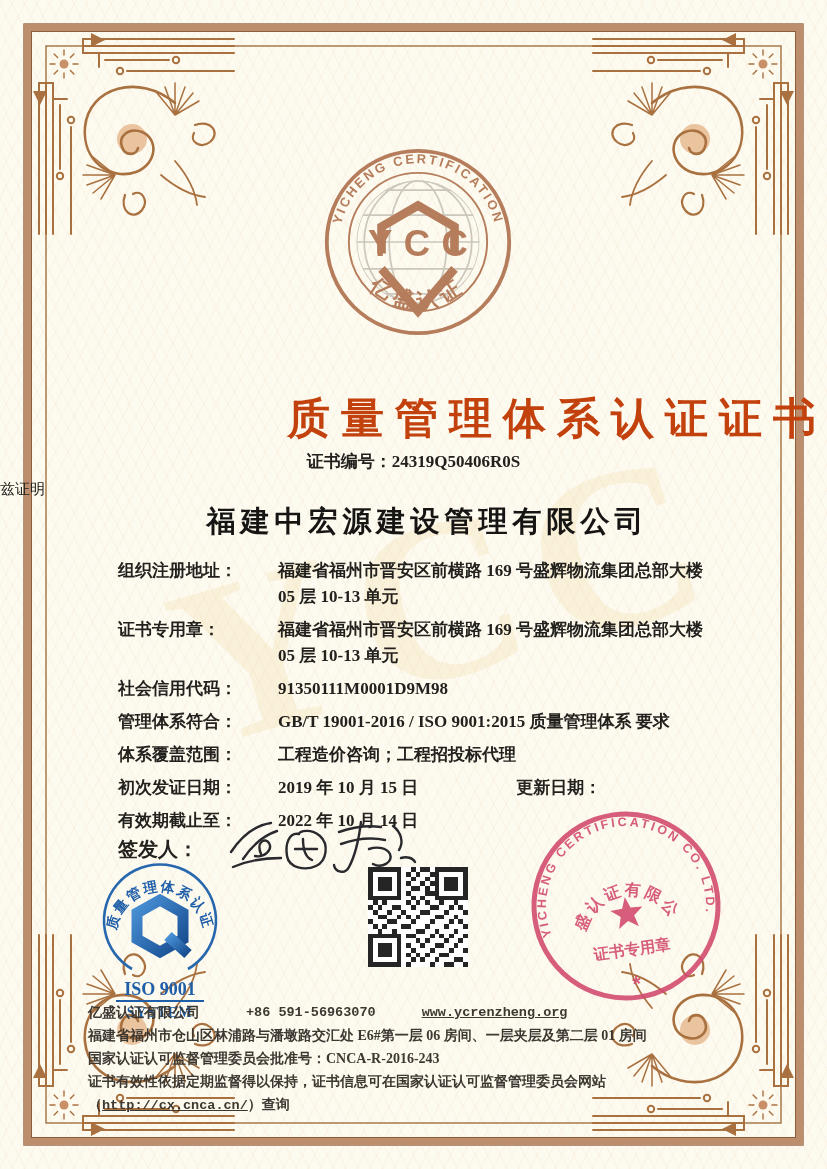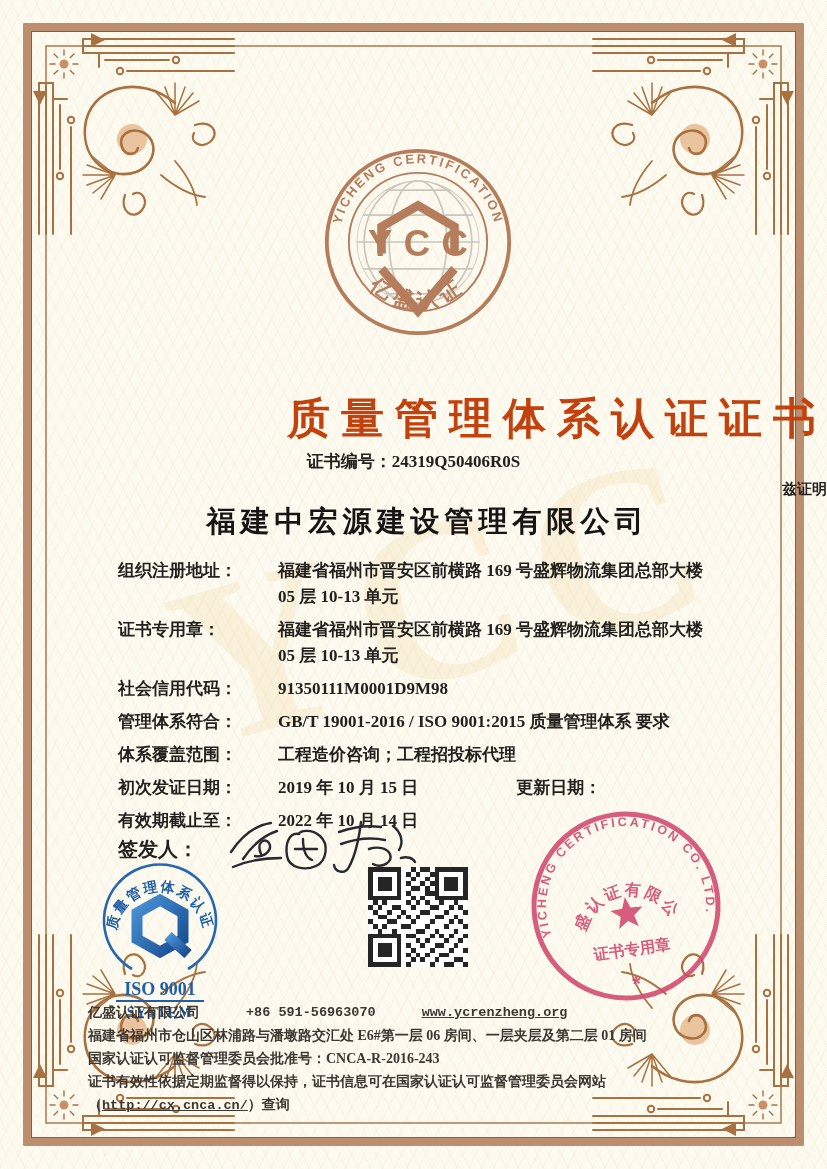--- a/index.html
+++ b/index.html
@@ -23,21 +23,21 @@
     font-family:"Liberation Serif","DejaVu Serif",serif;user-select:none;
   }
   .frame{position:absolute;inset:0;}
   .logo{position:absolute;left:322px;top:146px;}
   .title{
     position:absolute;left:0;top:382px;width:100%;text-align:right;
     font-size:43px;font-weight:900;letter-spacing:11px;color:#c2410c;margin-top:8px;
   }
   .certline{position:absolute;left:0;top:450px;width:100%;text-align:center;font-size:17px;font-weight:700;}
   .certline .num{font-family:"Liberation Serif","DejaVu Serif",serif;font-weight:700;}
-  .attest{position:absolute;left:0;top:480px;width:100%;text-align:right;font-size:15px;font-weight:700;}
+  .attest{position:absolute;left:0;top:480px;width:100%;text-align:left;font-size:15px;font-weight:400;}
   .company{
     position:absolute;left:0;top:502px;width:100%;text-align:center;
     font-size:29px;font-weight:700;letter-spacing:5px;
     font-family:"Liberation Serif","DejaVu Serif",serif;color:#161513;padding-left:14px;
   }
   .fields{position:absolute;left:118px;top:558px;width:600px;}
   .frow{display:flex;align-items:flex-start;margin-bottom:7px;font-size:17px;line-height:26px;gap:20px;}
   .frow .lbl{flex:0 0 140px;font-weight:700;}
   .frow .val{font-weight:700;width:470px;font-family:"Liberation Serif","DejaVu Serif",serif;}
   .frow .lbl2{font-weight:700;margin-left:78px;}

